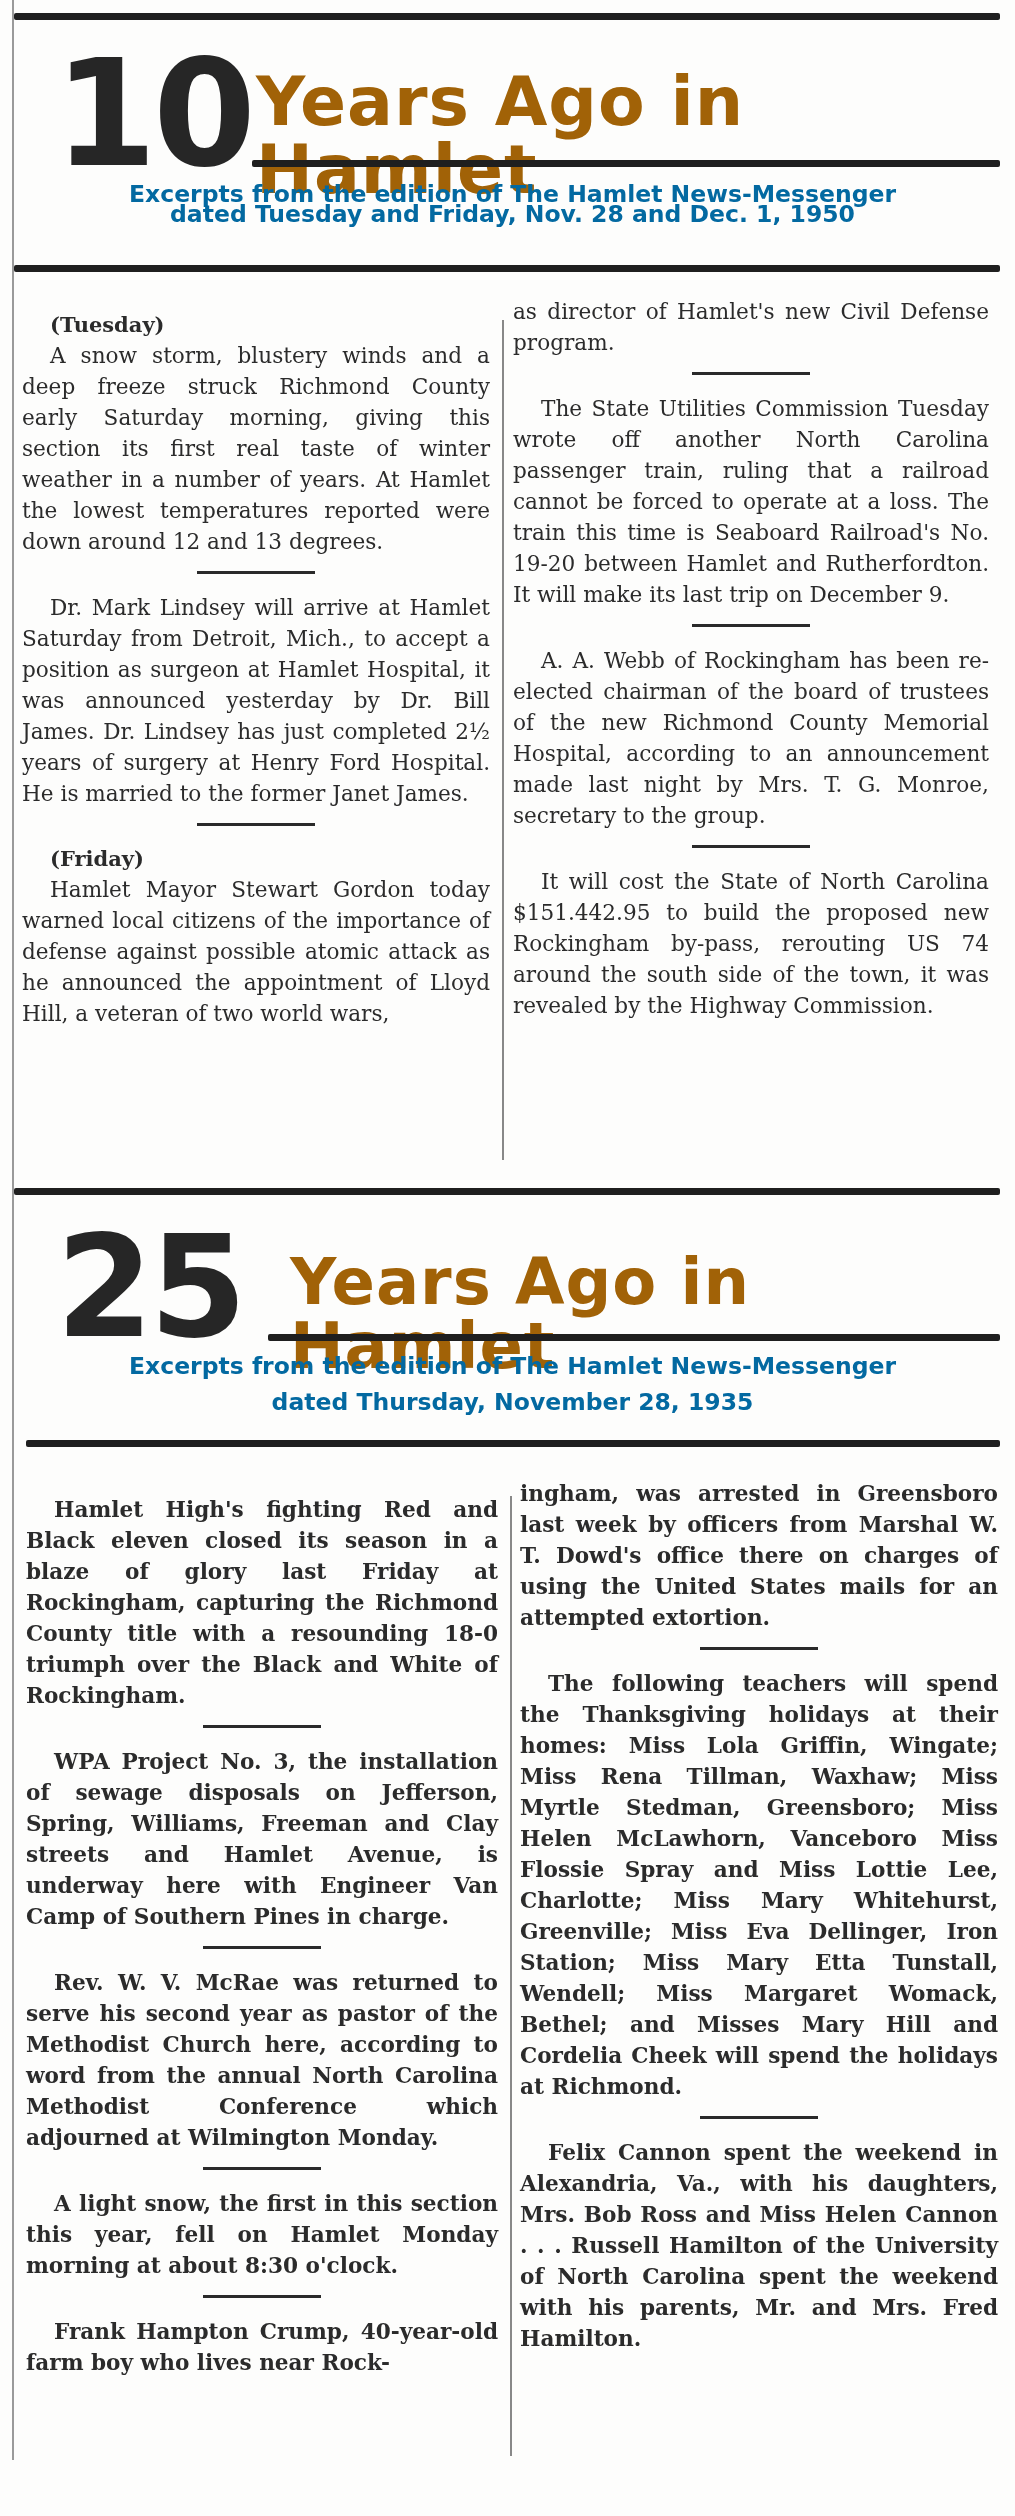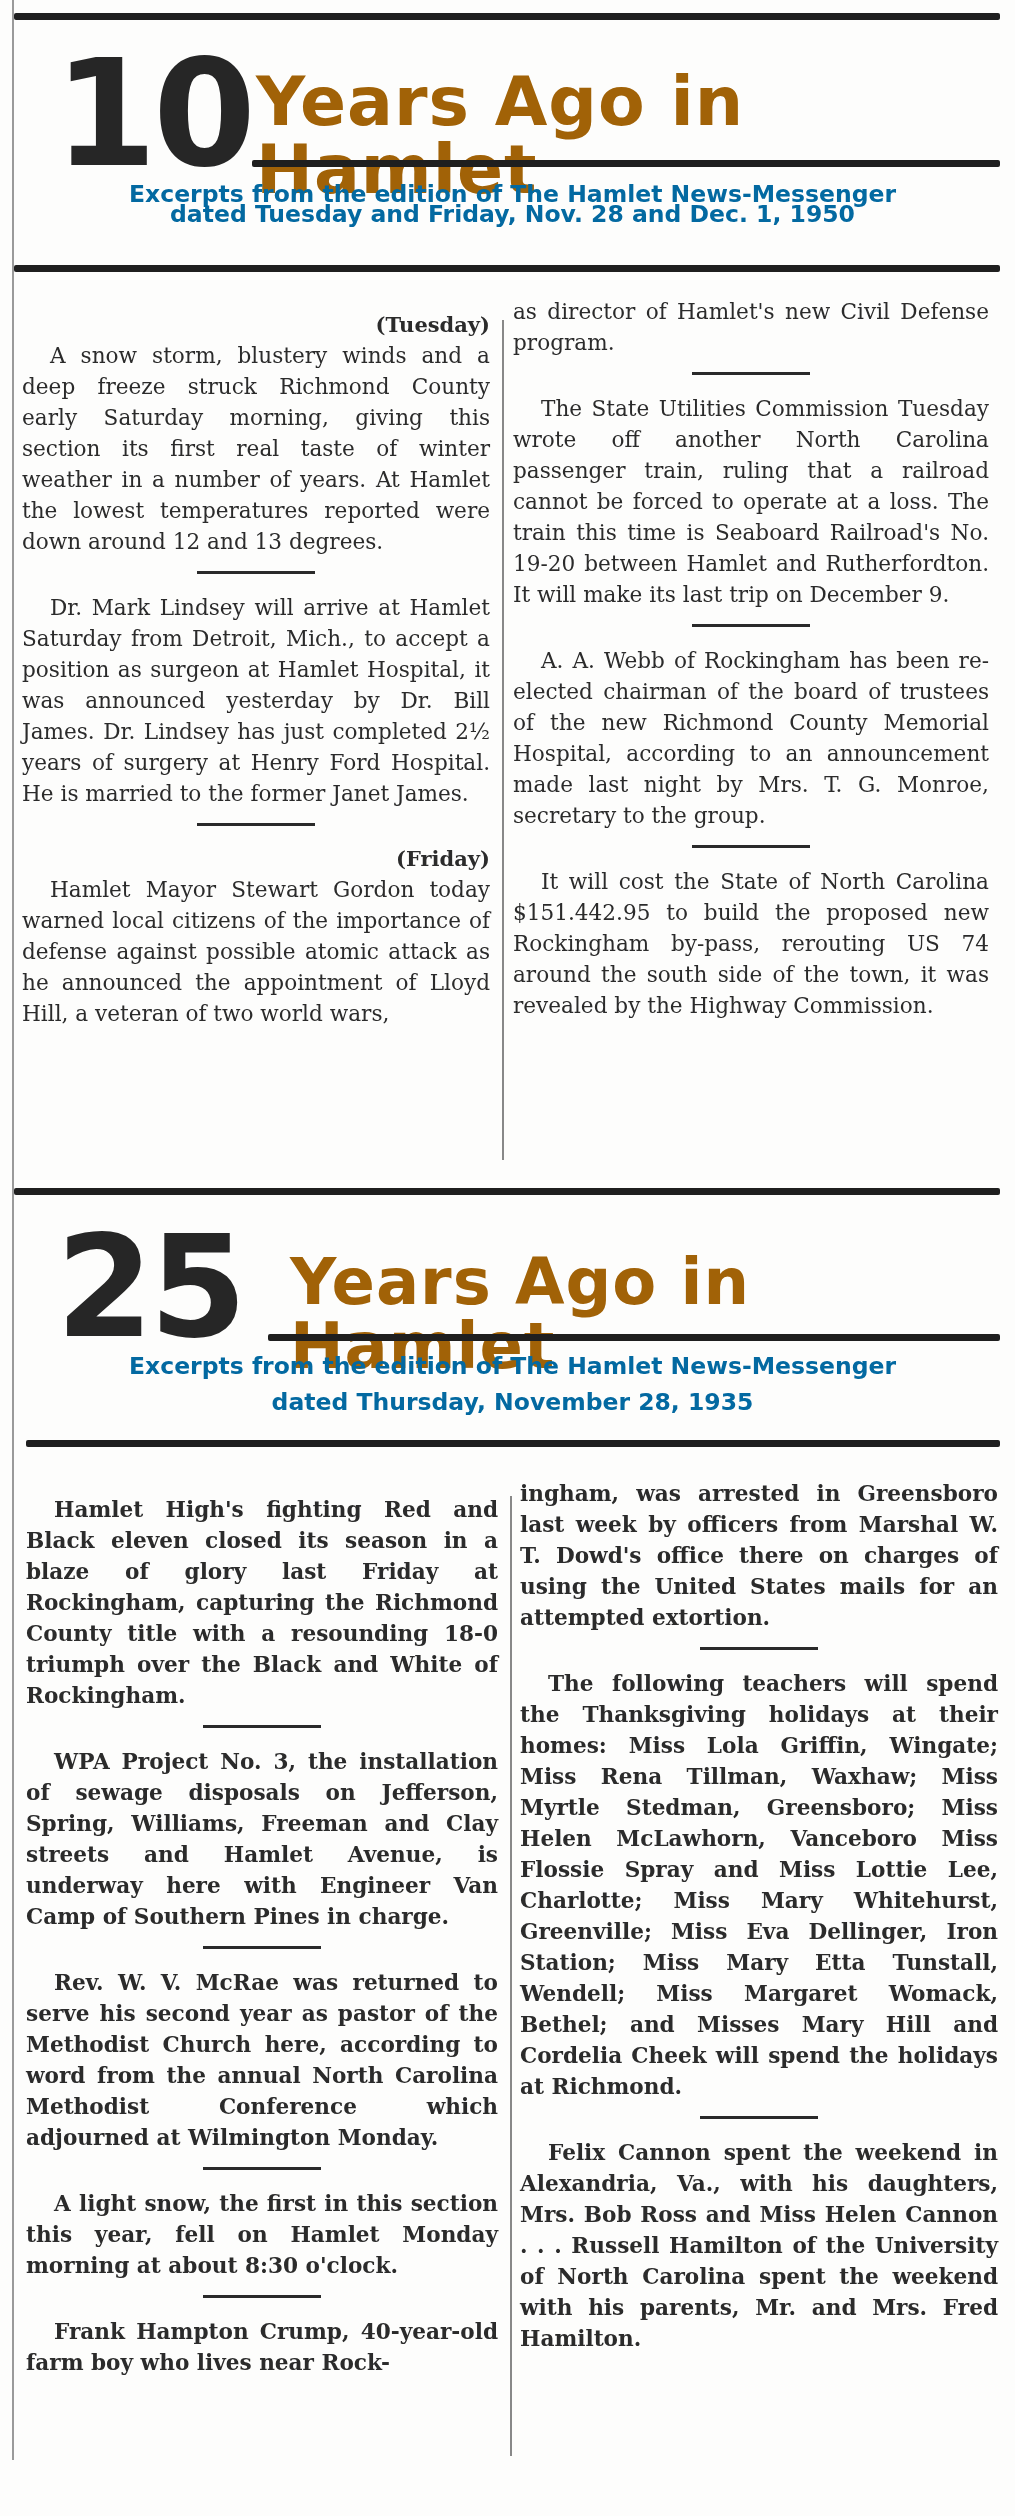--- a/index.html
+++ b/index.html
@@ -6,21 +6,21 @@
   body { width: 1015px; height: 2516px; position: relative; overflow: hidden; font-family: "DejaVu Serif", serif; color: #2b2b2b; }
   .page { position: absolute; left: 0; top: 0; width: 1015px; height: 2516px; background: #fdfdfc; }
   .frame-left { position: absolute; left: 12px; top: 0; width: 2px; height: 2460px; background: #9a9a9a; }
   .rule-thick { position: absolute; height: 7px; background: #1f1f1f; border-radius: 2px; }
   .big-num { position: absolute; font-family: "DejaVu Sans", sans-serif; font-weight: bold; color: #262626; letter-spacing: -4px; line-height: 1; margin-left: 28px; }
   .title { position: absolute; font-family: "DejaVu Sans", sans-serif; font-weight: 700; color: #a16207; line-height: 1; letter-spacing: 1px; }
   .subhead { position: absolute; left: 20px; width: 985px; text-align: center; font-family: "DejaVu Sans", sans-serif; font-weight: bold; font-size: 23.5px; line-height: 36px; color: #0369a1; }
   .col { position: absolute; font-size: 21.6px; line-height: 31px; text-align: justify; hyphens: manual; }
   .col p { margin: 0; text-indent: 28px; }
   .col p.noindent { text-indent: 0; }
-  .daylabel { text-align: right; font-weight: bold; font-size: 21px; line-height: 30px; margin: 0; }
+  .daylabel { text-align: left; font-weight: bold; font-size: 21px; line-height: 30px; margin: 0; }
   .sep { width: 118px; height: 3px; background: #2a2a2a; margin: 14px auto 18px; }
   .col-divider { position: absolute; width: 2px; background: #888; }
   .bold-ish { font-weight: bold; }
 </style>
 </head>
 <body>
 
 <div class="page">
   <div class="frame-left"></div>
 

